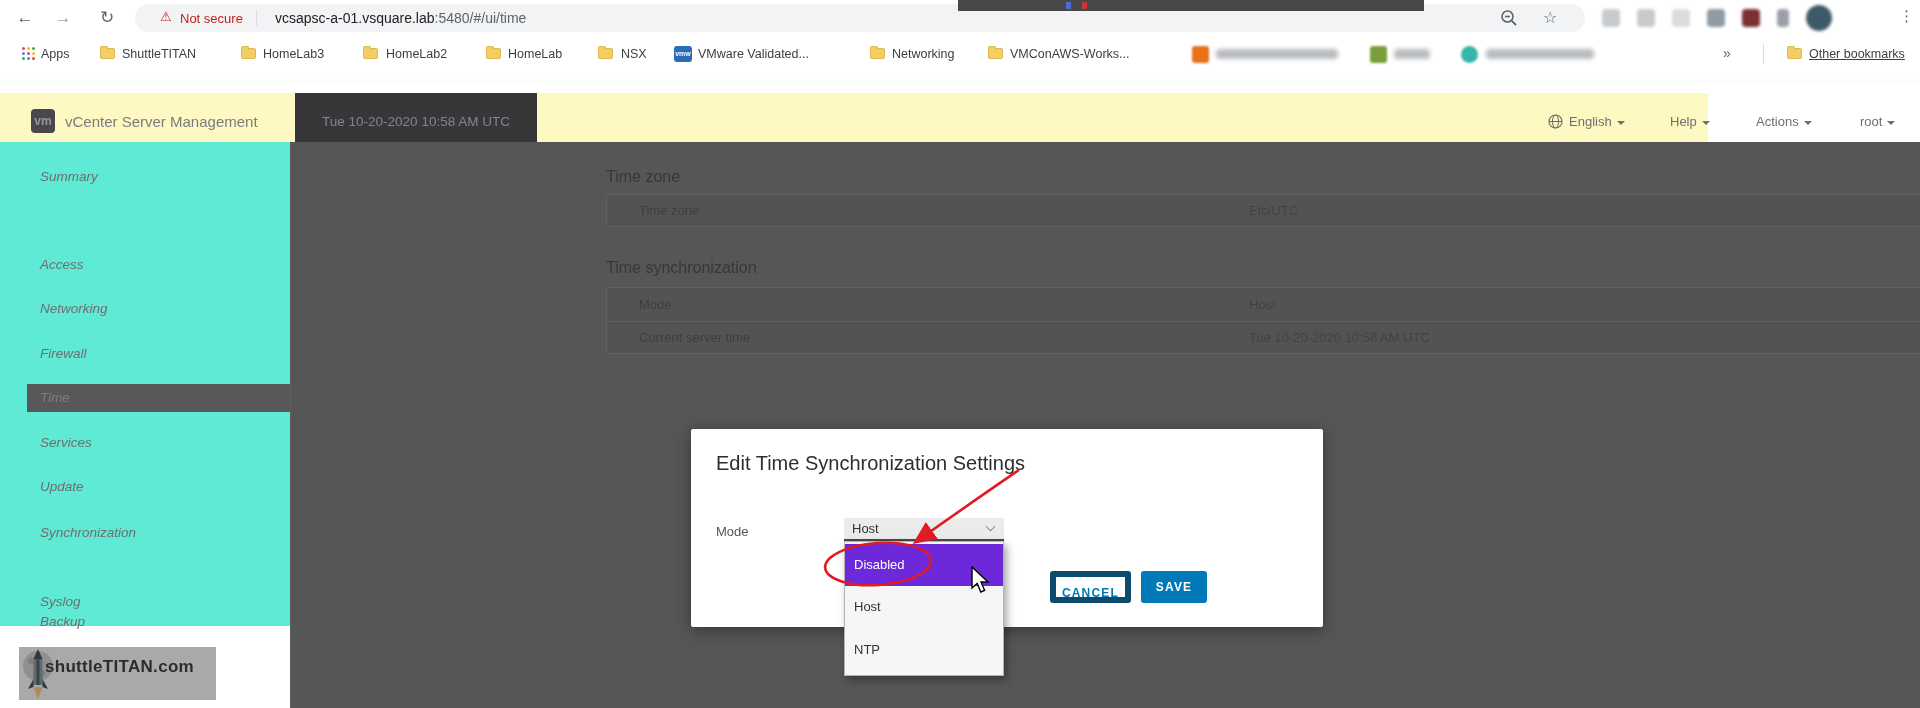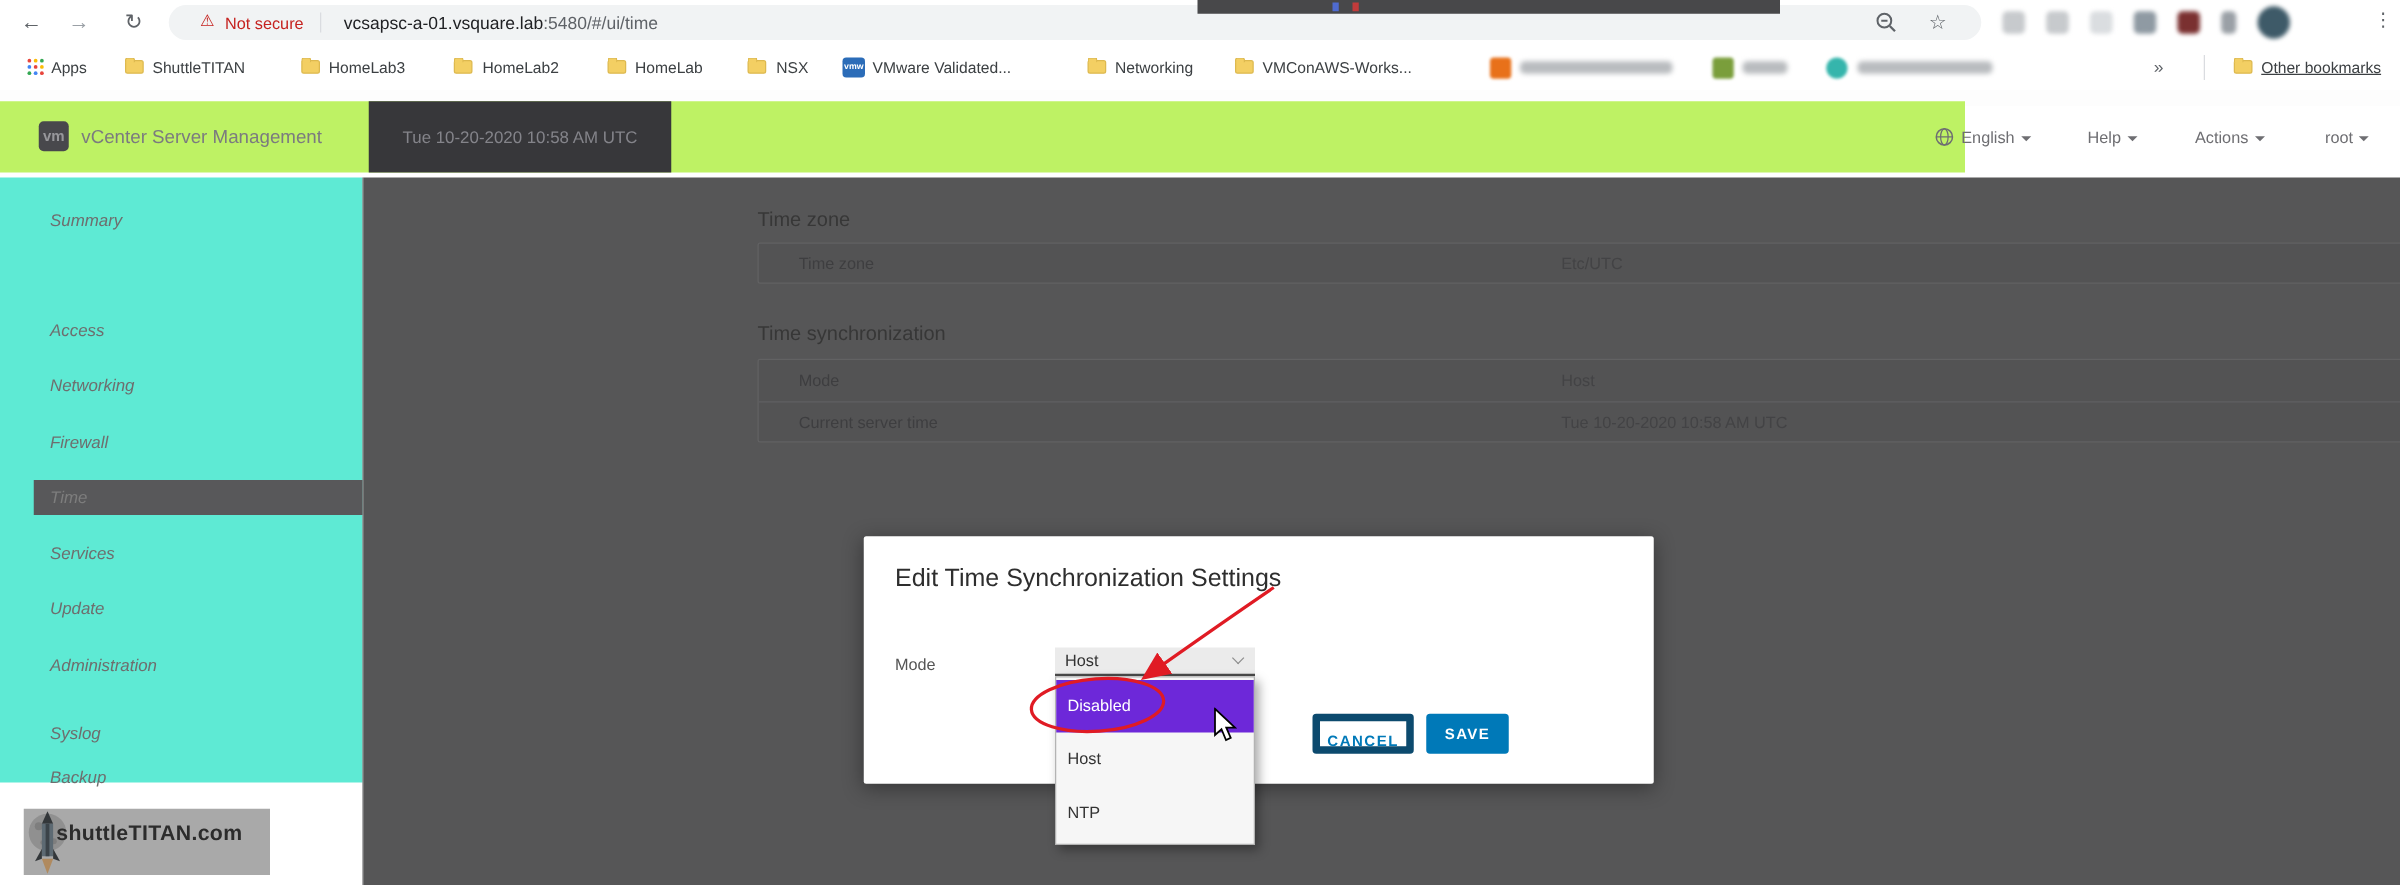--- a/index.html
+++ b/index.html
@@ -44,21 +44,21 @@
   #apps-grid i { width:3px; height:3px; border-radius:50%; }
   #vmw-icon { left:674px; top:10px; width:18px; height:16px; background:#2b6cb8; border-radius:3px;
               color:#fff; font-size:7px; font-weight:bold; text-align:center; line-height:16px; }
   .redact-bar { top:13px; height:10px; border-radius:4px; background:#b9bcbf; filter:blur(2px); }
   .redact-icon { top:10px; width:17px; height:17px; border-radius:3px; filter:blur(1.2px); }
   #bm-chevron { left:1723px; top:9px; font-size:14px; color:#5f6368; }
   #bm-sep { left:1763px; top:8px; width:1px; height:20px; background:#dadce0; }
 
   
   #page-strip { left:0; top:72px; width:1920px; height:13px; background:#fdfdfd; }
-  #app-header { left:0; top:81px; width:1572px; height:57px; background:#bef264; }
+  #app-header { left:0; top:93px; width:1708px; height:57px; background:#fef9c3; }
   #vm-logo { left:31px; top:16px; width:24px; height:24px; background:#48484c; border-radius:4px;
              color:#97979b; font-weight:bold; font-size:12px; text-align:center; line-height:24px; }
   #app-title { left:65px; top:0; height:57px; line-height:57px; font-size:15px; color:#7b7b7f; }
   #header-time { left:295px; top:0; width:242px; height:57px; background:#37373a;
                  color:#84848a; font-size:13.5px; text-align:center; line-height:57px; }
   .hmenu { top:0; height:57px; line-height:57px; font-size:13px; color:#6e6e72; white-space:nowrap; }
   .caret { display:inline-block; margin-left:5px; width:0; height:0; border-left:4px solid transparent;
            border-right:4px solid transparent; border-top:4px solid #6e6e72; vertical-align:middle; }
   #globe { left:1548px; top:21px; }
 
@@ -215,22 +215,22 @@
   </div>
 
   <div class="abs" id="sidebar">
     <div class="abs nav-item" style="top:21px;">Summary</div>
     <div class="abs nav-item" style="top:109px;">Access</div>
     <div class="abs nav-item" style="top:153px;">Networking</div>
     <div class="abs nav-item" style="top:198px;">Firewall</div>
     <div class="abs nav-item sel" style="top:242px;">Time</div>
     <div class="abs nav-item" style="top:287px;">Services</div>
     <div class="abs nav-item" style="top:331px;">Update</div>
-    <div class="abs nav-item" style="top:377px;">Administration</div>
-    <div class="abs nav-item" style="top:431px;">Syslog</div>
+    <div class="abs nav-item" style="top:377px;">Synchronization</div>
+    <div class="abs nav-item" style="top:446px;">Syslog</div>
     <div class="abs nav-item" style="top:466px;">Backup</div>
   </div>
   <div class="abs" id="side-divider"></div>
 
   <div class="abs" id="content">
 
     <div class="abs sec-head" style="top:25px;">Time zone</div>
 
     <div class="abs rowbox" style="top:52px; height:33px;">
       <div class="abs cell-label" style="top:8px;">Time zone</div>

